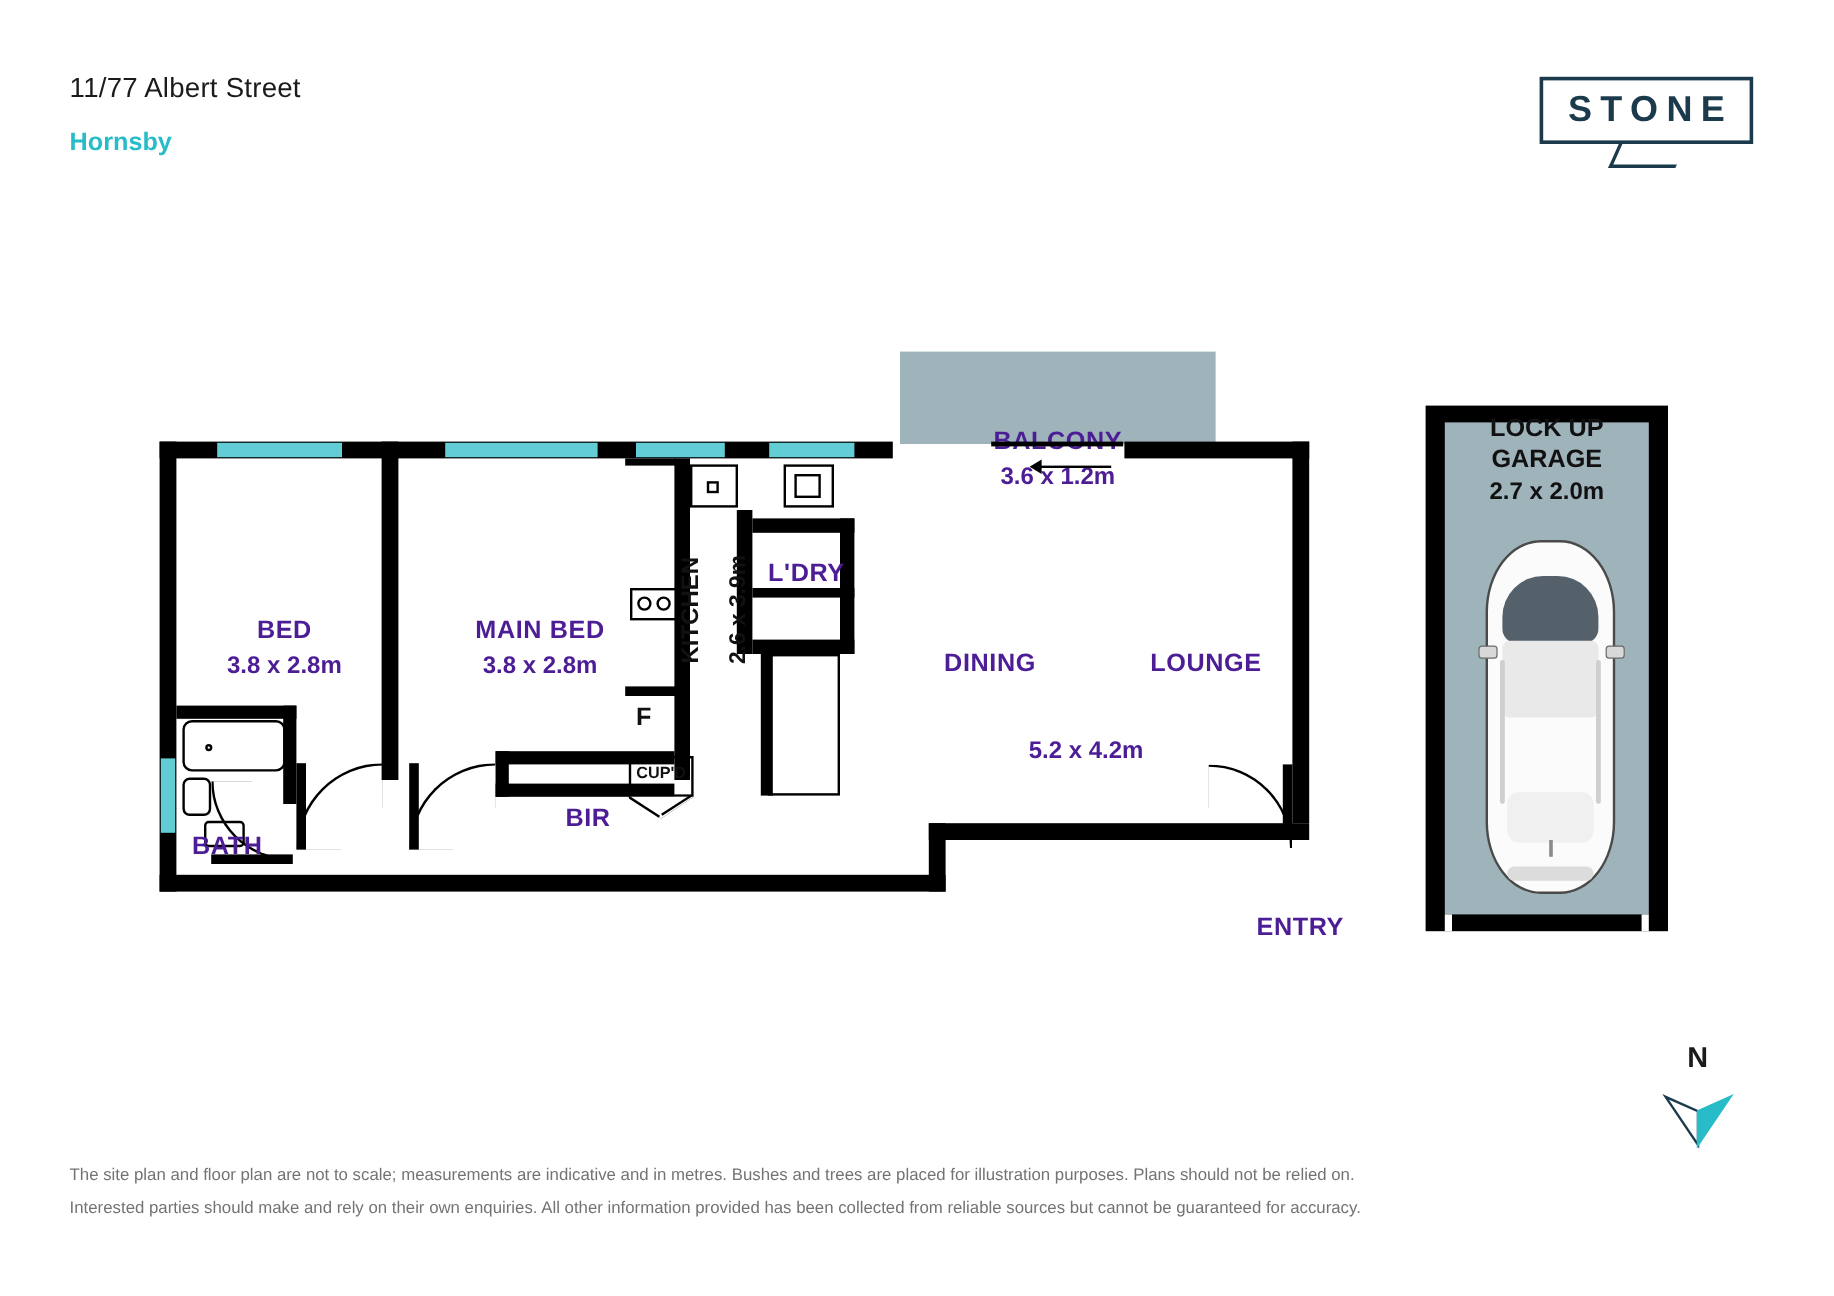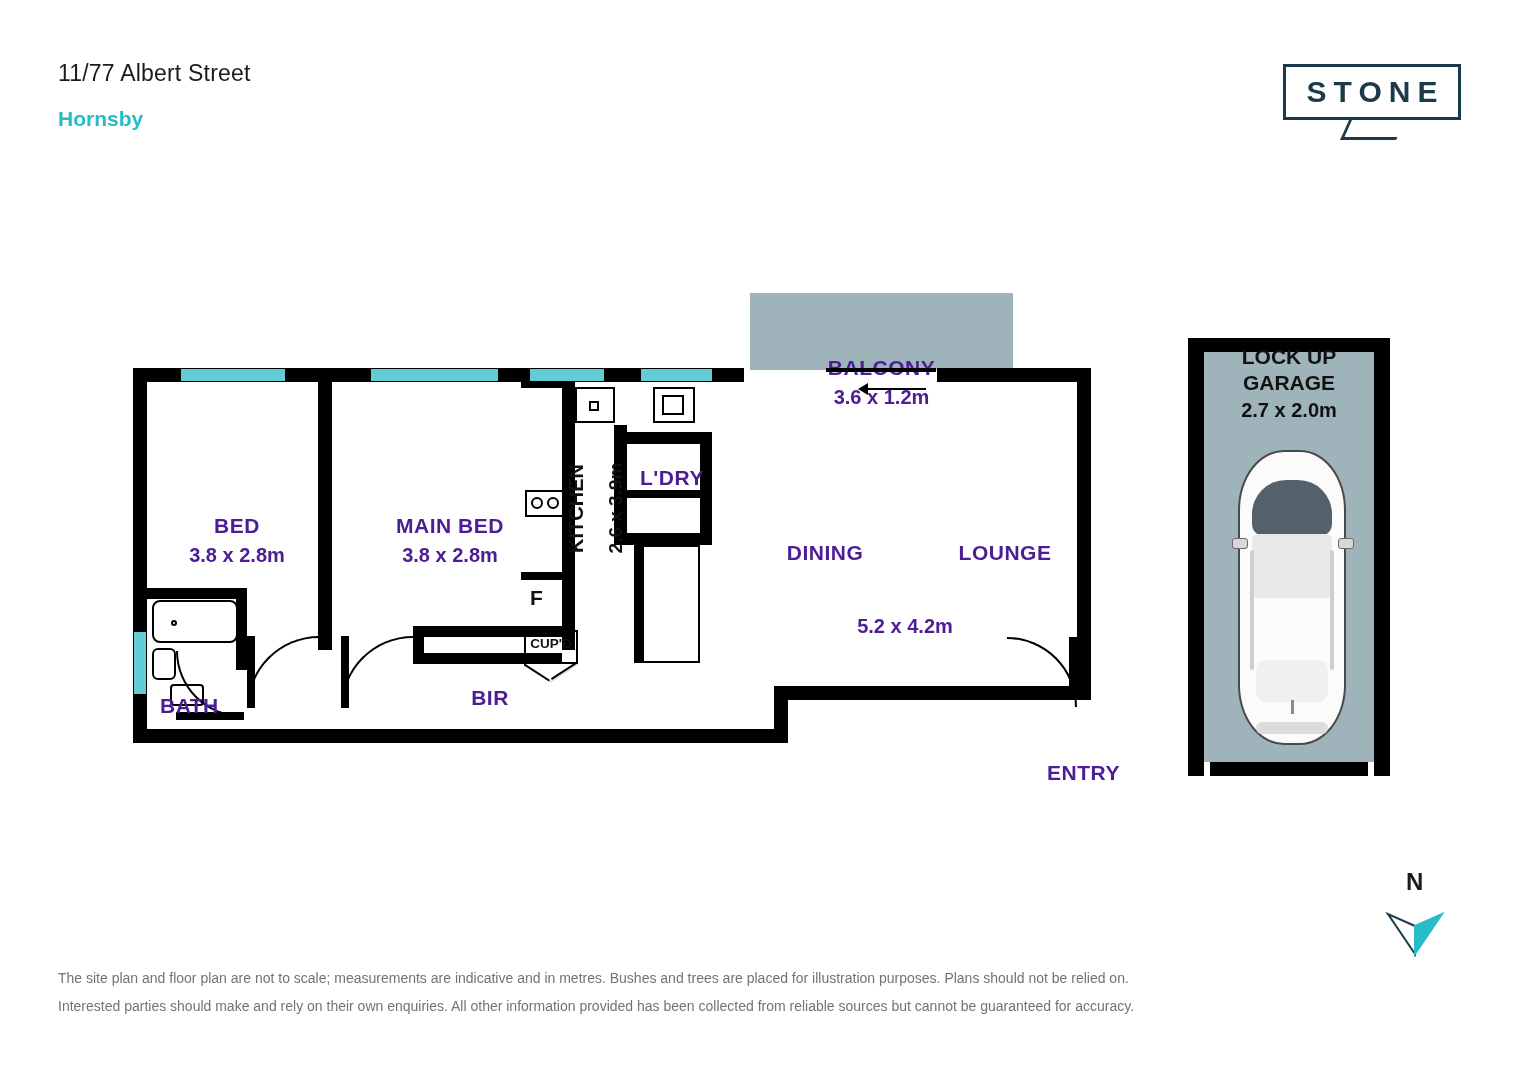--- a/index.html
+++ b/index.html
@@ -258,21 +258,21 @@
 
   <div class="arc" style="left:247px; top:636px; width:72px; height:72px; border-radius:100% 0 0 0; border-bottom:none; border-right:none;"></div>
   <div class="wall" style="left:247px; top:636px; width:8px; height:72px;"></div>
 
   <div class="arc" style="left:341px; top:636px; width:72px; height:72px; border-radius:100% 0 0 0; border-bottom:none; border-right:none;"></div>
   <div class="wall" style="left:341px; top:636px; width:8px; height:72px;"></div>
 
   <div class="wall" style="left:413px; top:626px; width:149px; height:11px;"></div>
   <div class="wall" style="left:413px; top:626px; width:11px; height:38px;"></div>
   <div class="wall" style="left:413px; top:653px; width:149px; height:11px;"></div>
-  <div class="room-label" style="left:420px; top:637px; width:140px;">
+  <div class="room-label" style="left:420px; top:621px; width:140px;">
     <div class="name">BIR</div>
   </div>
 
   <div class="outline" style="left:524px; top:630px; width:54px; height:34px;"></div>
   <div style="position:absolute; left:524px; top:636px; width:54px; text-align:center; font-size:13.5px; font-weight:700;">CUP'D</div>
   <div style="position:absolute; left:524px; top:664px; width:0; height:0; border-left:27px solid transparent; border-right:27px solid transparent; border-top:18px solid #ffffff; filter:drop-shadow(0 0 0 #000);"></div>
   <div style="position:absolute; left:524px; top:663px; width:54px; height:20px; overflow:hidden;">
     <div style="position:absolute; left:0; top:0; width:31px; height:2px; background:#000; transform-origin: 0 0; transform: rotate(33deg);"></div>
     <div style="position:absolute; left:54px; top:0; width:31px; height:2px; background:#000; transform-origin: 0 0; transform: rotate(147deg);"></div>
   </div>

